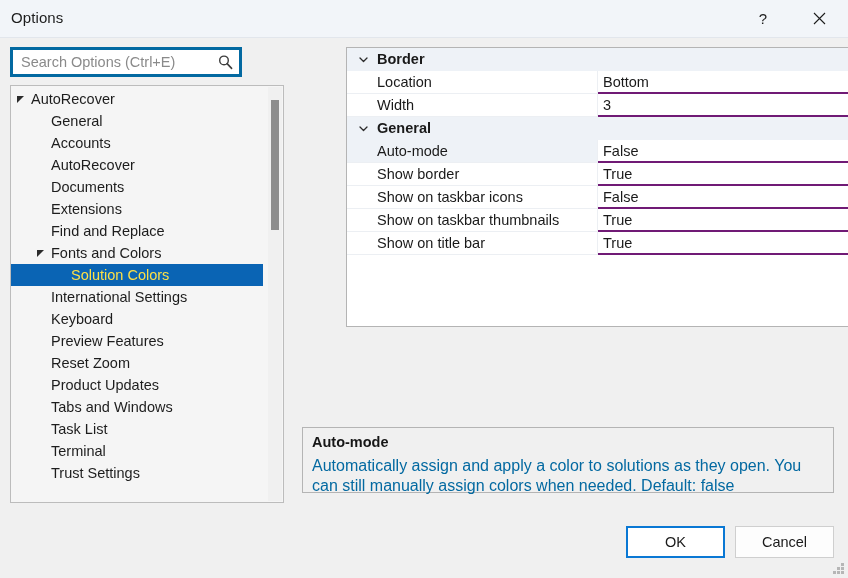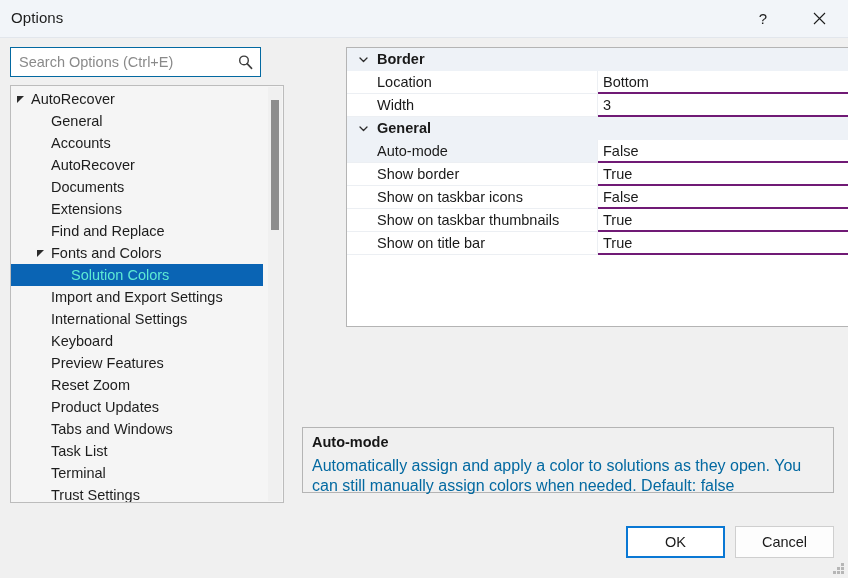--- a/index.html
+++ b/index.html
@@ -33,23 +33,23 @@
     color: #1d1d1d; font-size: 15px; cursor: default;
     background: transparent; border: 0;
   }
   #help-btn   { right: 62px; }
   #close-btn  { right: 6px; font-size: 16px; }
   #close-btn svg { display: block; }
 
   
   #search-box {
     position: absolute; left: 10px; top: 47px;
-    width: 251px; height: 30px;
+    width: 232px; height: 30px;
     background: #ffffff;
-    border: 1px solid #0369a1;
+    border: 3px solid #0369a1;
     display: flex; align-items: center;
   }
   #search-input {
     flex: 1 1 auto;
     border: 0; outline: 0; background: transparent;
     font-family: "Liberation Sans", sans-serif;
     font-size: 14.5px; color: #1a1a1a;
     padding: 0 4px 0 8px; height: 100%;
   }
   #search-input::placeholder { color: #8a8a8a; opacity: 1; }
@@ -84,21 +84,21 @@
   }
   .tree-item .expander svg { display: block; }
   .tree-item .tlabel { display: block; }
   .lvl0 .tlabel { padding-left: 20px; }
   .lvl1 .tlabel { padding-left: 40px; }
   .lvl2 .tlabel { padding-left: 60px; }
   .lvl1 .expander { left: 20px; }
   .tree-item.selected {
     background: #0a64b4;
   }
-  .tree-item.selected .tlabel { color: #5eead4; }
+  .tree-item.selected .tlabel { color: #fde047; }
 
   #tree-scrollbar {
     position: absolute; right: 1px; top: 1px;
     width: 14px; height: 414px;
     background: #f0f0f0;
   }
   #tree-thumb {
     position: absolute; left: 3px; top: 13px;
     width: 8px; height: 130px;
     background: #8d8d8d;
@@ -257,23 +257,20 @@
       <div class="tree-item lvl1">
         <span class="expander">
           <svg width="9" height="9" viewBox="0 0 9 9" aria-hidden="true">
             <path d="M1 1 L8 1 L1 8 Z" fill="#2b2b2b"></path>
           </svg>
         </span>
         <span class="tlabel">Fonts and Colors</span>
       </div>
       <div class="tree-item lvl2 selected">
         <span class="tlabel">Solution Colors</span>
-      </div>
-      <div class="tree-item lvl1">
-        <span class="tlabel">Import and Export Settings</span>
       </div>
       <div class="tree-item lvl1">
         <span class="tlabel">International Settings</span>
       </div>
       <div class="tree-item lvl1">
         <span class="tlabel">Keyboard</span>
       </div>
       <div class="tree-item lvl1">
         <span class="tlabel">Preview Features</span>
       </div>

